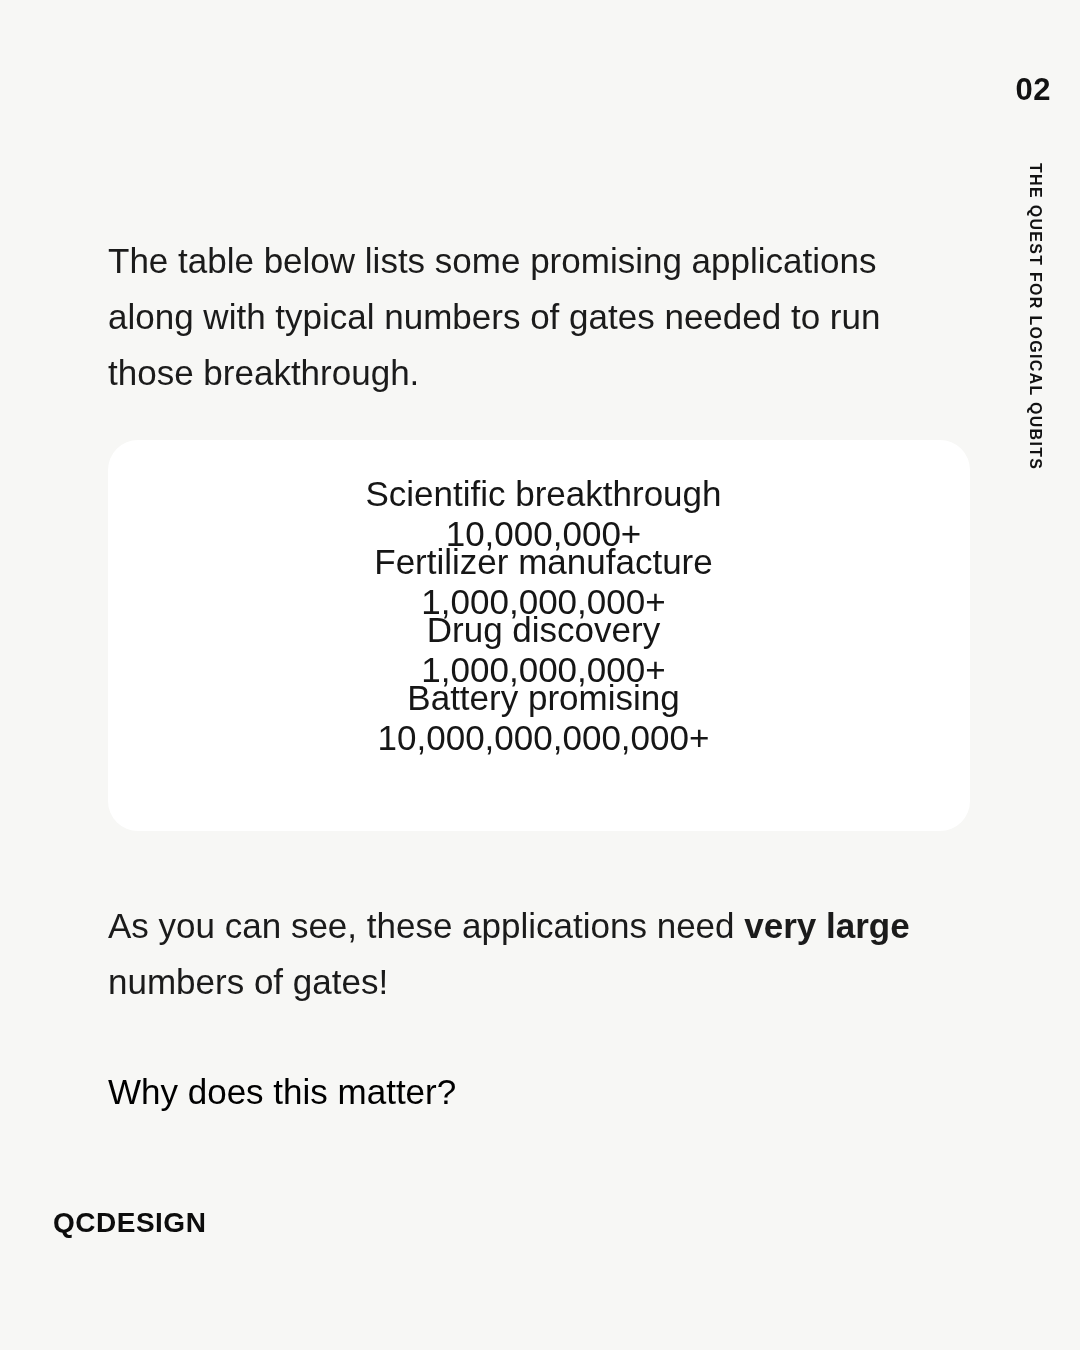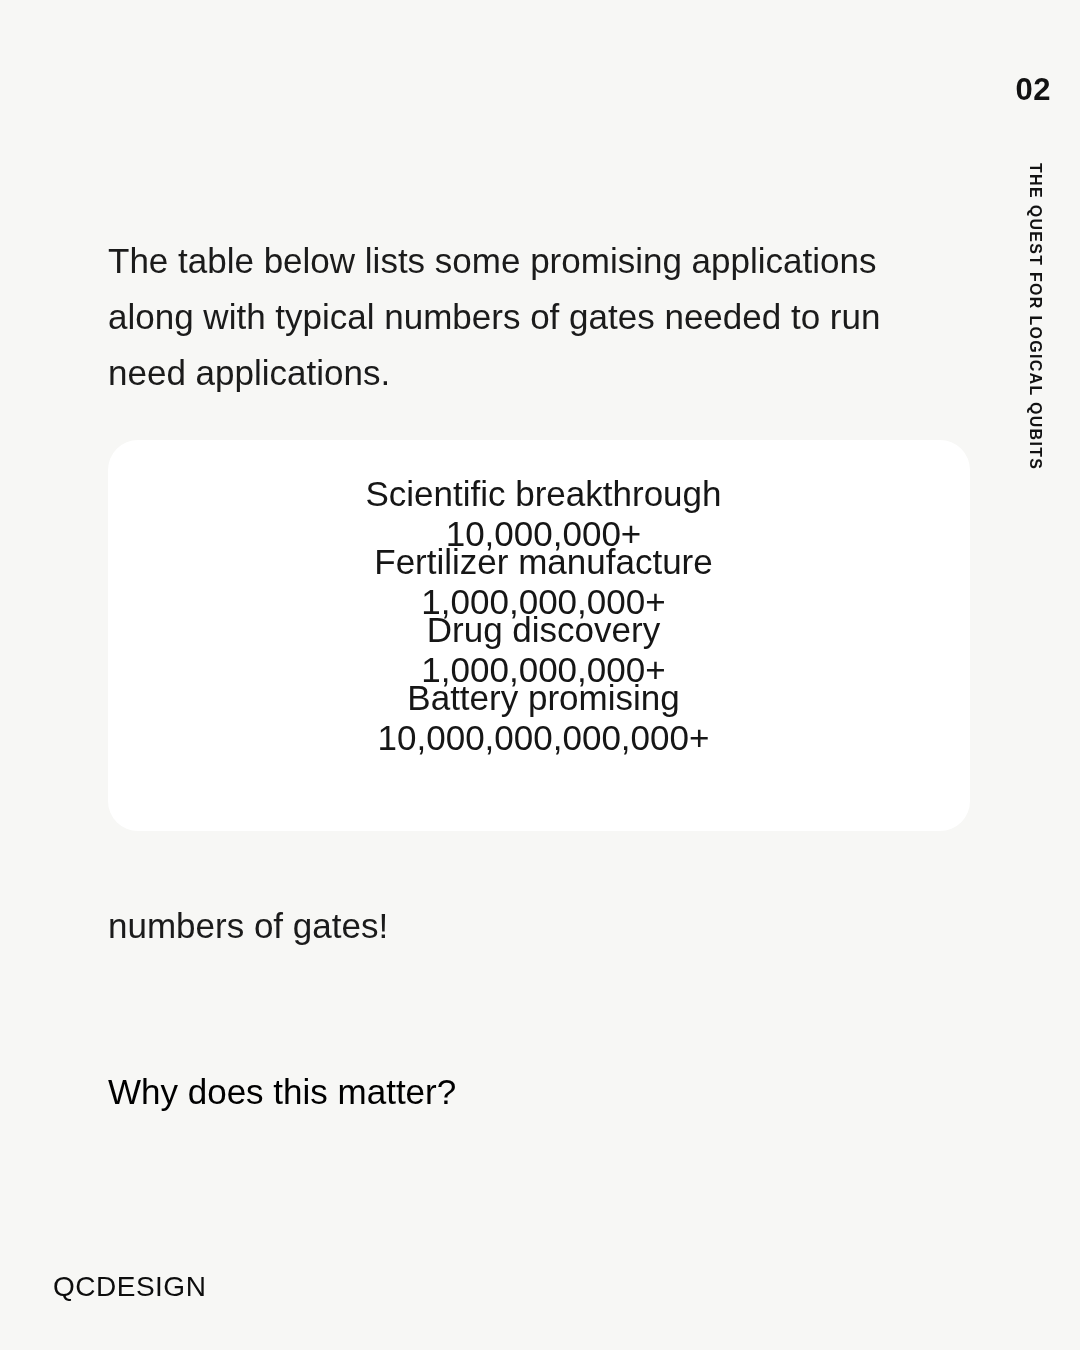--- a/index.html
+++ b/index.html
@@ -87,40 +87,40 @@
     position: absolute;
     left: 108px;
     top: 1064px;
     font-size: 35px;
     line-height: 56px;
     color: #000000;
   }
   .logo {
     position: absolute;
     left: 53px;
-    top: 1271px;
+    top: 1207px;
     font-size: 28px;
-    font-weight: 400;
+    font-weight: 700;
     letter-spacing: 0.5px;
     color: #0d0d0d;
   }
 </style>
 </head>
 <body>
 
 <div class="page">
 
   <div class="page-number">02</div>
 
   <div class="side-label">THE QUEST FOR LOGICAL QUBITS</div>
 
   <div class="intro">
     <div>The table below lists some promising applications</div>
     <div>along with typical numbers of gates needed to run</div>
-    <div>need applications.</div>
+    <div>those breakthrough.</div>
   </div>
 
   <div class="card">
     <div class="trow data-row">
       <div class="app-cell">Scientific breakthrough</div>
       <div class="count-cell">10,000,000+</div>
     </div>
     <div class="trow data-row">
       <div class="app-cell">Fertilizer manufacture</div>
       <div class="count-cell">1,000,000,000+</div>
@@ -129,20 +129,21 @@
       <div class="app-cell">Drug discovery</div>
       <div class="count-cell">1,000,000,000+</div>
     </div>
     <div class="trow data-row">
       <div class="app-cell">Battery promising</div>
       <div class="count-cell">10,000,000,000,000+</div>
     </div>
   </div>
 
   <div class="closing">
+    <div><span>As you can see, these applications need </span><strong>very large</strong></div>
     <div>numbers of gates!</div>
   </div>
 
   <div class="question">Why does this matter?</div>
 
   <div class="logo">QCDESIGN</div>
 
 </div>
 
 </body></html>

